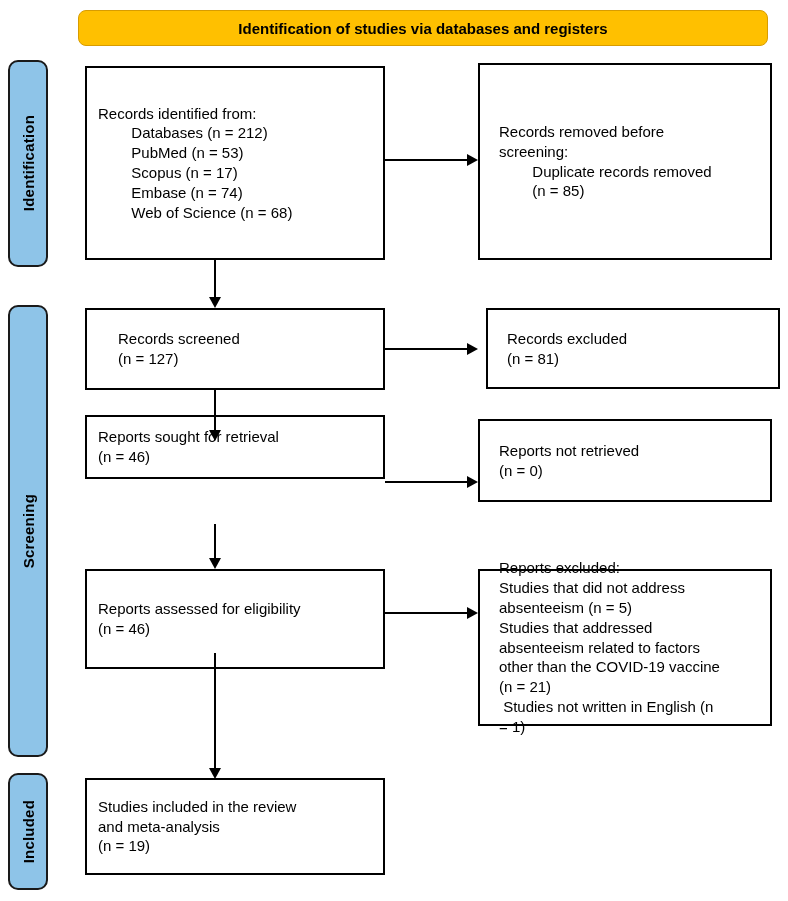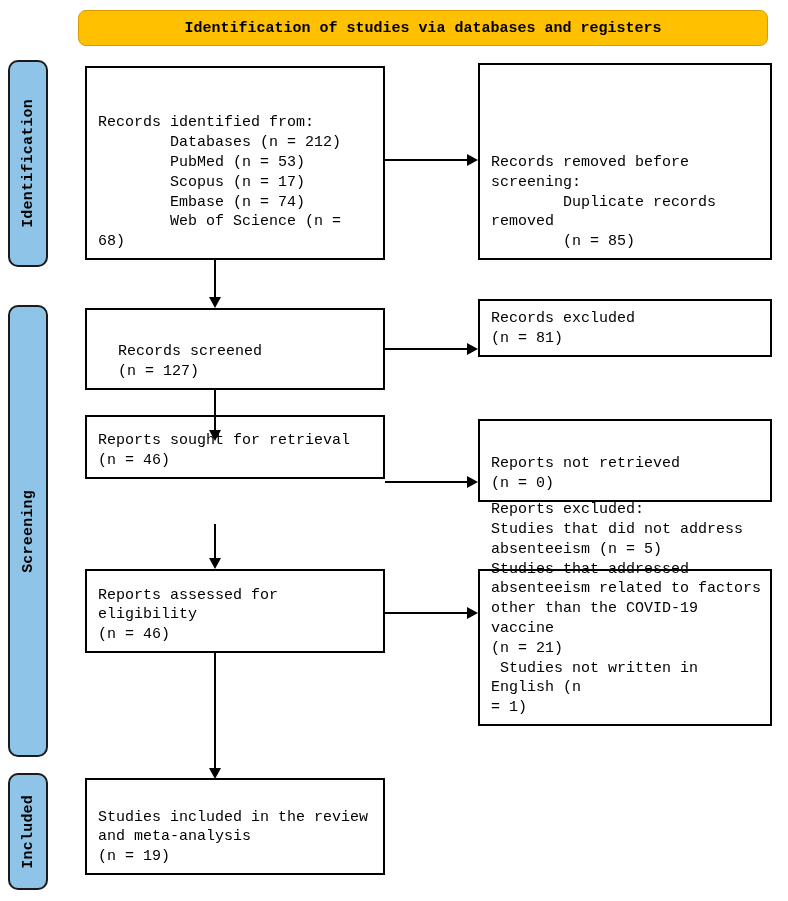--- a/index.html
+++ b/index.html
@@ -1,21 +1,21 @@
 <!DOCTYPE html>
 <html><head>
 <meta charset="utf-8">
 <style>
   html, body { margin: 0; padding: 0; background: #ffffff; }
   .canvas {
     position: relative;
     width: 788px;
     height: 901px;
     background: #ffffff;
-    font-family: Liberation Mono, monospace;
+    font-family: Liberation Sans, sans-serif;
     color: #000000;
   }
   .banner {
     position: absolute;
     left: 78px; top: 10px;
     width: 690px; height: 36px;
     background: #FFC000;
     border: 1px solid #d89c00;
     border-radius: 8px;
     display: flex; align-items: center; justify-content: center;
@@ -40,37 +40,37 @@
   }
   .stage-identification { top: 60px; height: 207px; }
   .stage-screening      { top: 305px; height: 452px; }
   .stage-included       { top: 773px; height: 117px; }
 
   .box {
     position: absolute;
     background: #ffffff;
     border: 2px solid #000000;
     box-sizing: border-box;
-    display: flex; align-items: flex-end;
+    display: flex; align-items: center;
     font-size: 15px; line-height: 1.32;
   }
   .box .txt {
     white-space: pre-wrap;
     padding: 6px 8px 6px 11px;
   }
   .col-left  { left: 85px;  width: 300px; }
-  .col-right { left: 478px; width: 294px; }
+  .col-right { left: 478px; width: 294px; padding-left: 8px; }
 
   .box-identified        { top: 66px;  height: 194px; }
   .box-removed           { top: 63px;  height: 197px; }
   .box-screened          { top: 308px; height: 82px; padding-left: 20px; }
-  .box-excluded          { top: 299px; height: 58px; }
+  .box-excluded          { top: 308px; height: 81px; margin-left: 8px; }
   .box-sought            { top: 415px; height: 64px; }
   .box-not-retrieved     { top: 419px; height: 83px; }
-  .box-assessed          { top: 569px; height: 84px; }
+  .box-assessed          { top: 569px; height: 100px; }
   .box-reports-excluded  { top: 569px; height: 157px; }
   .box-included          { top: 778px; height: 97px; }
 
   .arrow-down { position: absolute; width: 12px; left: 209px; }
   .arrow-down::before {
     content: ""; position: absolute; left: 5px; top: 0; bottom: 9px;
     width: 2px; background: #000;
   }
   .arrow-down::after {
     content: ""; position: absolute; left: 0; bottom: 0;

